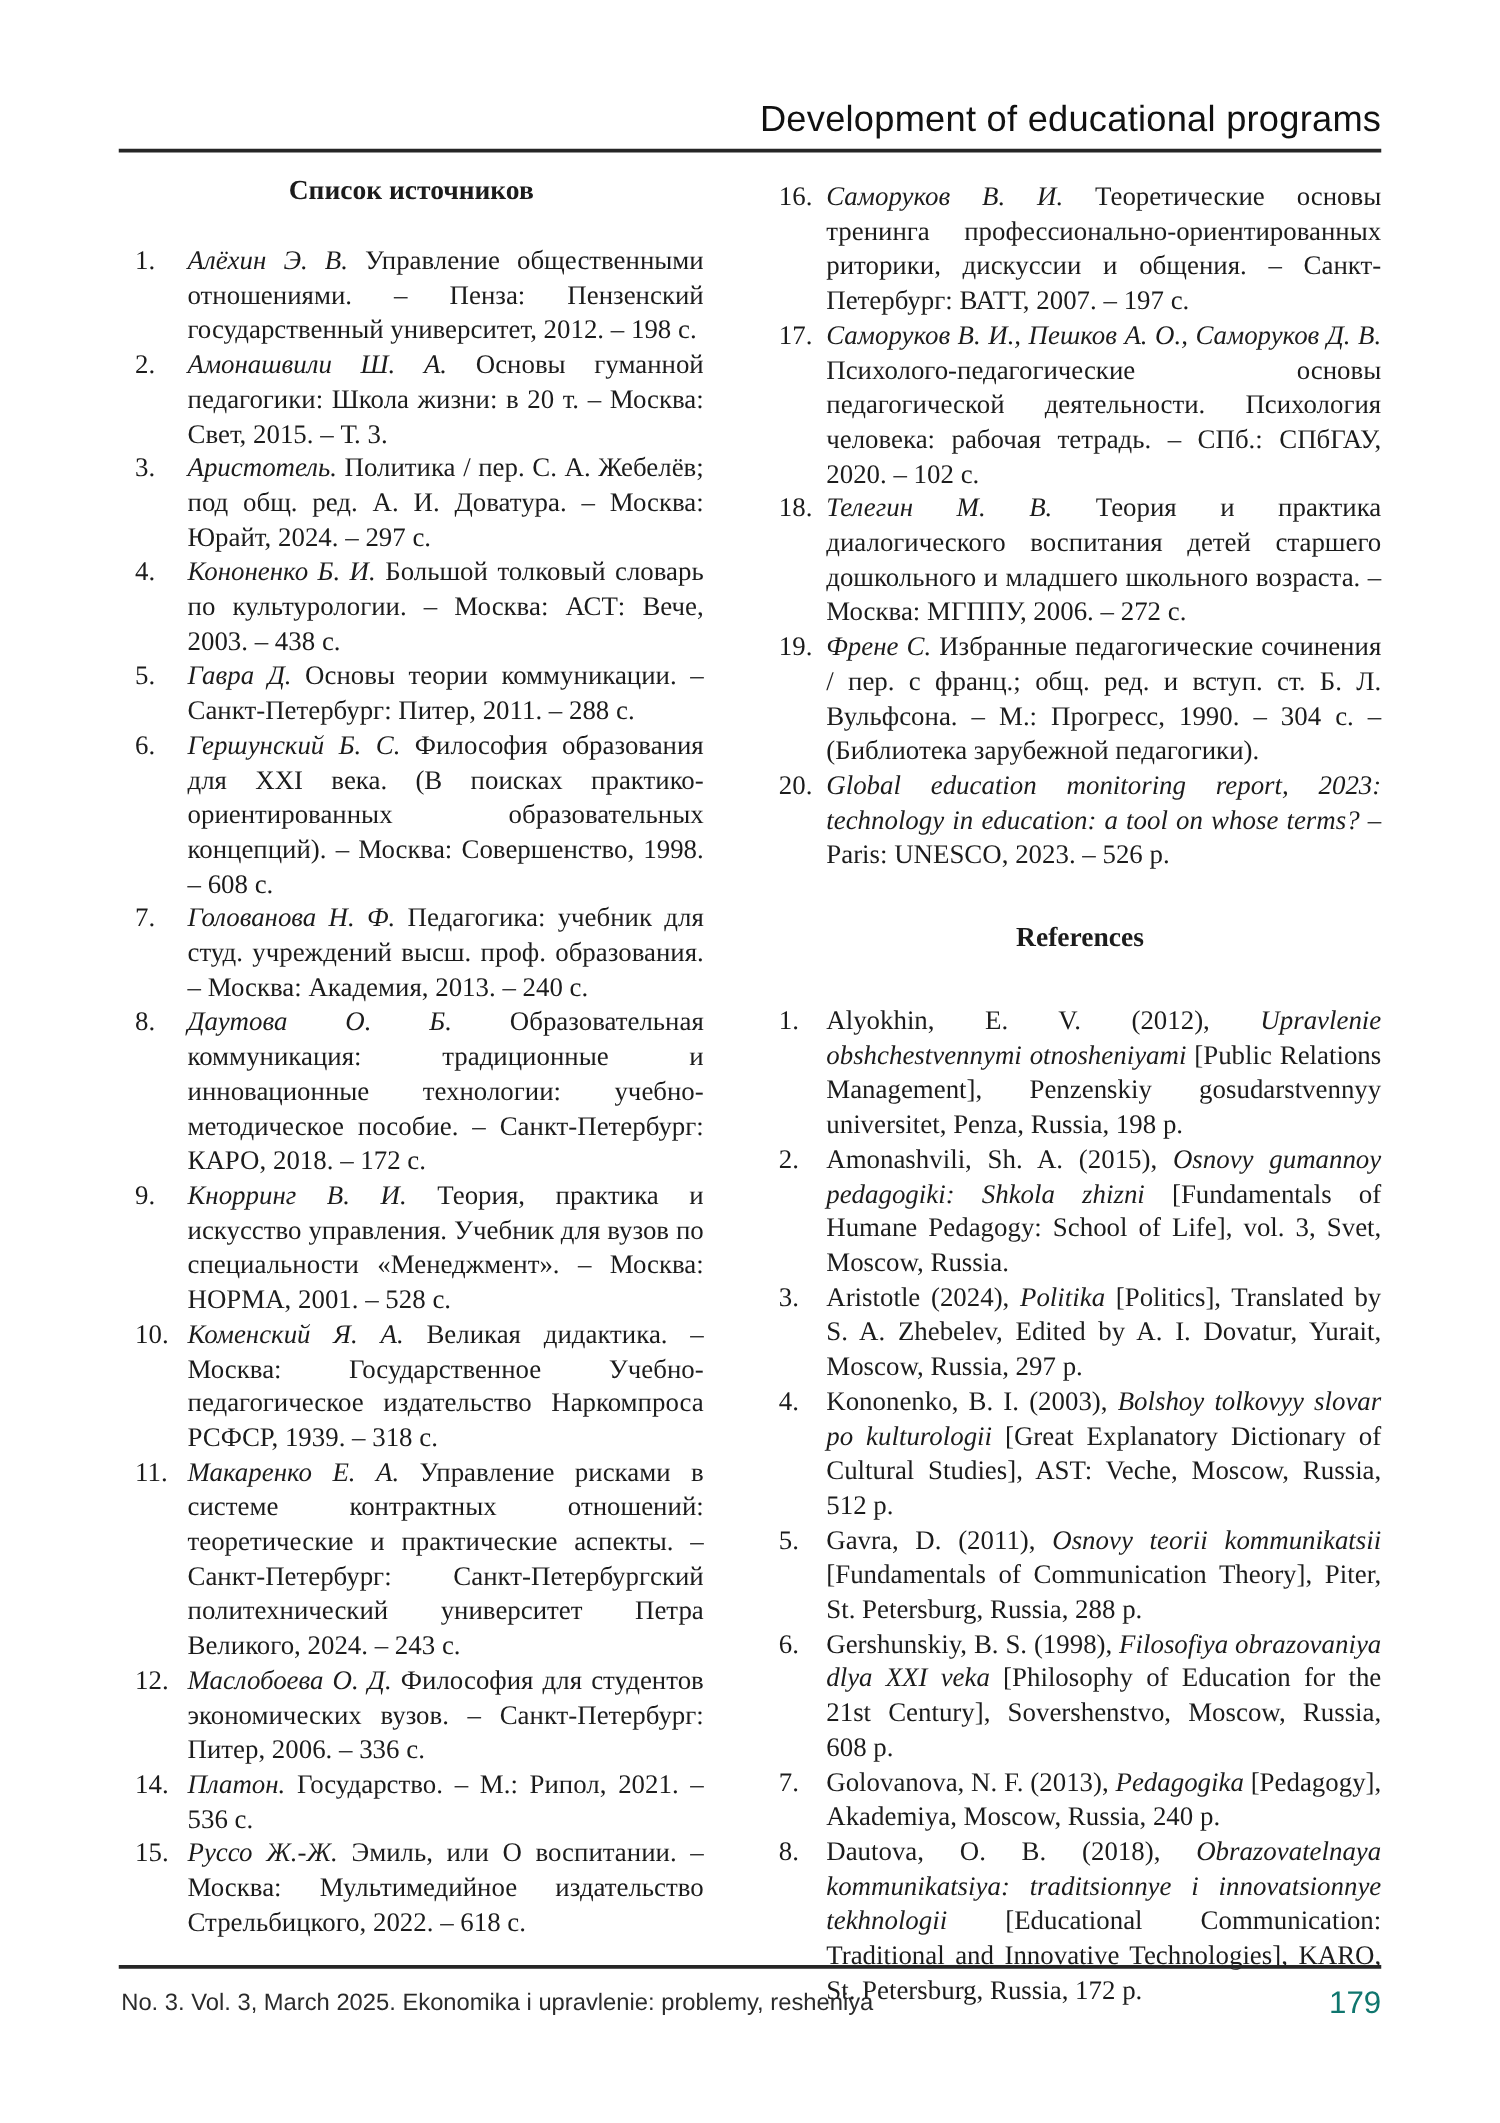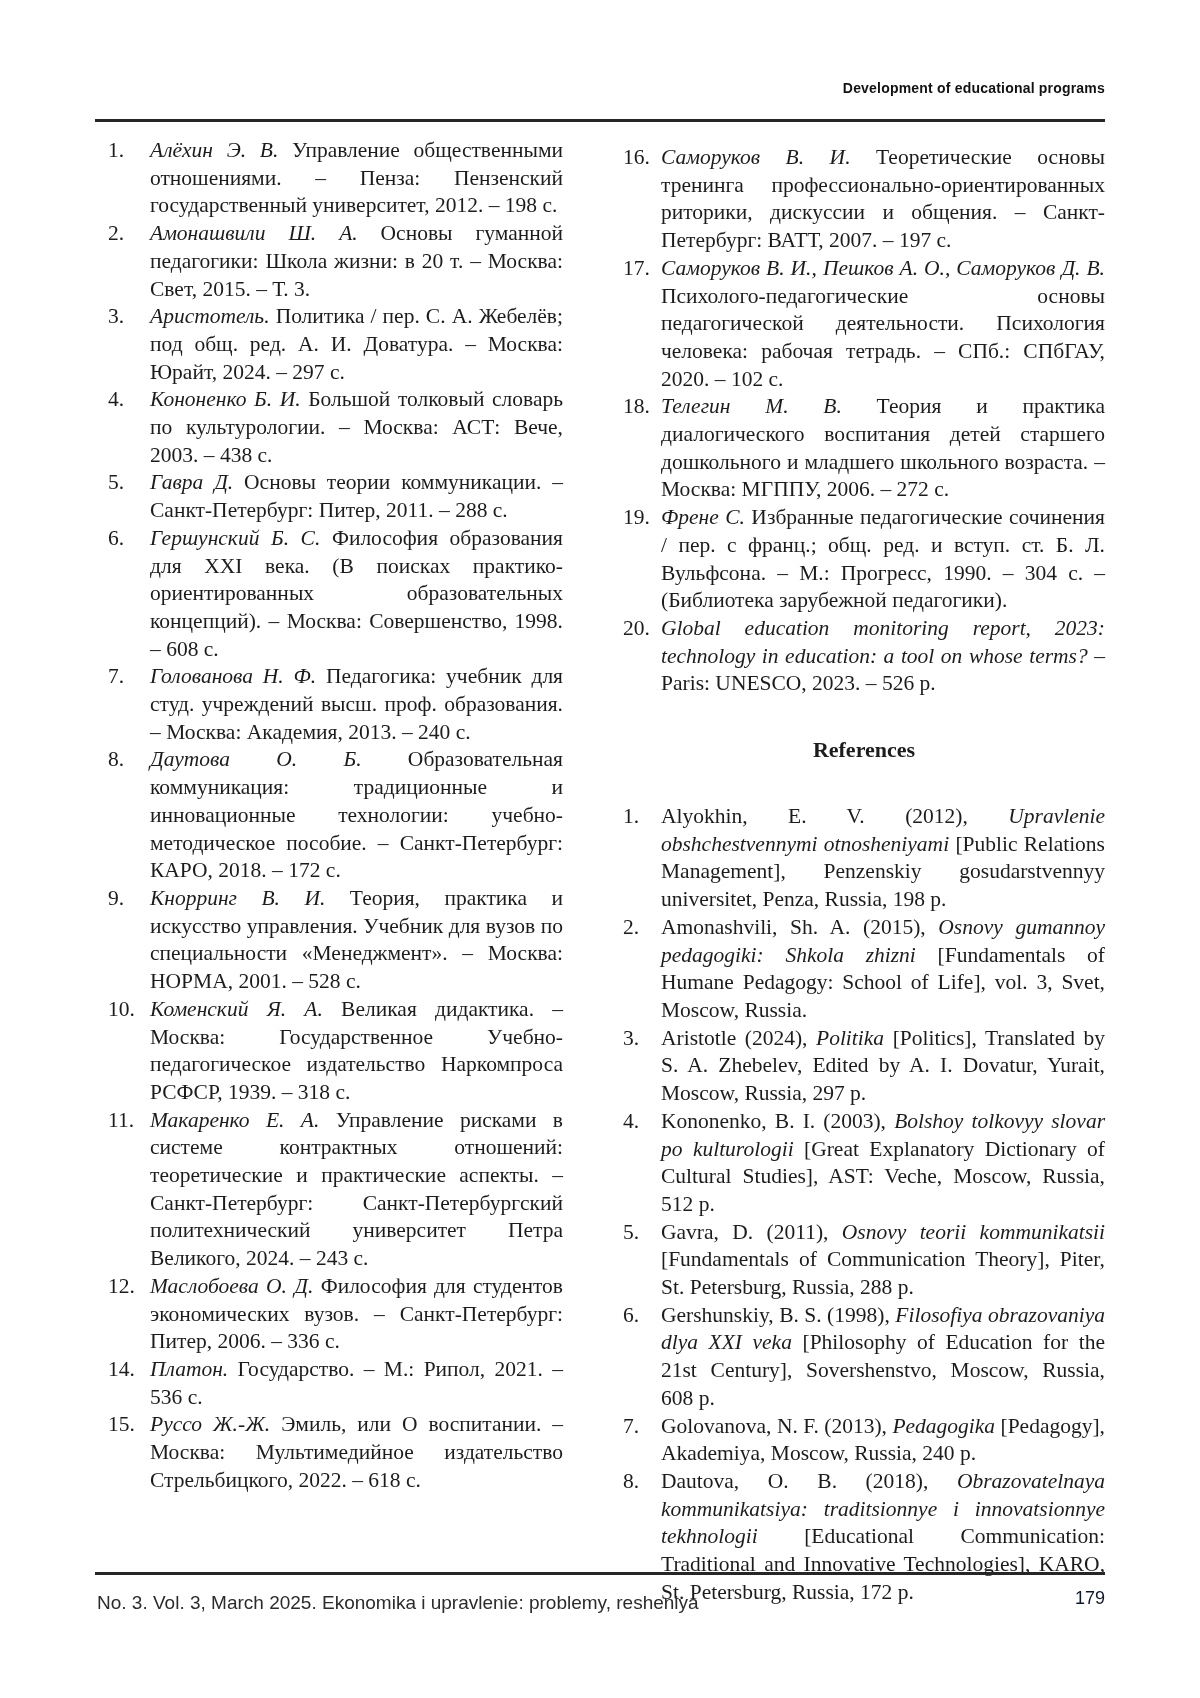--- a/index.html
+++ b/index.html
@@ -7,21 +7,21 @@
     position:relative;
     width:1200px;height:1698px;
     background:#ffffff;
     font-family:"Liberation Serif",serif;
     color:#1c1c1c;
     overflow:hidden;
   }
   .running-head{
     position:absolute;top:80px;right:95px;
     font-family:"Liberation Sans",sans-serif;
-    font-weight:700;font-size:14px;color:#111;
+    font-weight:400;font-size:29px;color:#111;
     letter-spacing:.2px;white-space:nowrap;
   }
   .rule{position:absolute;left:95px;width:1010px;height:3px;background:#262626;}
   .rule-top{top:119px;}
   .rule-bottom{top:1572px;}
   .col{
     position:absolute;
     font-size:21.5px;line-height:27.7px;
     text-align:justify;
   }
@@ -40,33 +40,34 @@
   .col-right .num{left:0;}
   .it{font-style:italic;}
   .footer-line{
     position:absolute;left:97px;top:1592px;
     font-family:"Liberation Sans",sans-serif;
     font-size:19px;color:#2b2b2b;white-space:nowrap;
   }
   .page-number{
     position:absolute;right:95px;top:1588px;
     font-family:"Liberation Sans",sans-serif;
-    font-size:18px;color:#0f172a;
+    font-size:25px;color:#0f766e;
   }
 </style>
 </head>
 <body>
 
 <div class="page">
 
   <div class="running-head">Development of educational programs</div>
 
   <div class="rule rule-top"></div>
 
   <div class="col col-left" lang="ru">
+    <div class="col-heading sources-heading">Список источников</div>
     <ol class="ref-list" id="sources-list">
         <li><span class="num">1.</span><span class="it">Алёхин Э. В.</span><span> Управление общественными отношениями. – Пенза: Пензенский государственный университет, 2012. – 198 с.</span></li>
         <li><span class="num">2.</span><span class="it">Амонашвили Ш. А.</span><span> Основы гуманной педагогики: Школа жизни: в 20 т. – Москва: Свет, 2015. – Т. 3.</span></li>
         <li><span class="num">3.</span><span class="it">Аристотель.</span><span> Политика / пер. С. А. Жебелёв; под общ. ред. А. И. Доватура. – Москва: Юрайт, 2024. – 297 с.</span></li>
         <li><span class="num">4.</span><span class="it">Кононенко Б. И.</span><span> Большой толковый словарь по культурологии. – Москва: АСТ: Вече, 2003. – 438 с.</span></li>
         <li><span class="num">5.</span><span class="it">Гавра Д.</span><span> Основы теории коммуникации. – Санкт-Петербург: Питер, 2011. – 288 с.</span></li>
         <li><span class="num">6.</span><span class="it">Гершунский Б. С.</span><span> Философия образования для XXI века. (В поисках практико-ориентированных образовательных концепций). – Москва: Совершенство, 1998. – 608 с.</span></li>
         <li><span class="num">7.</span><span class="it">Голованова Н. Ф.</span><span> Педагогика: учебник для студ. учреждений высш. проф. образования. – Москва: Академия, 2013. – 240 с.</span></li>
         <li><span class="num">8.</span><span class="it">Даутова О. Б.</span><span> Образовательная коммуникация: традиционные и инновационные технологии: учебно-методическое пособие. – Санкт-Петербург: КАРО, 2018. – 172 с.</span></li>
         <li><span class="num">9.</span><span class="it">Кнорринг В. И.</span><span> Теория, практика и искусство управления. Учебник для вузов по специальности «Менеджмент». – Москва: НОРМА, 2001. – 528 с.</span></li>

